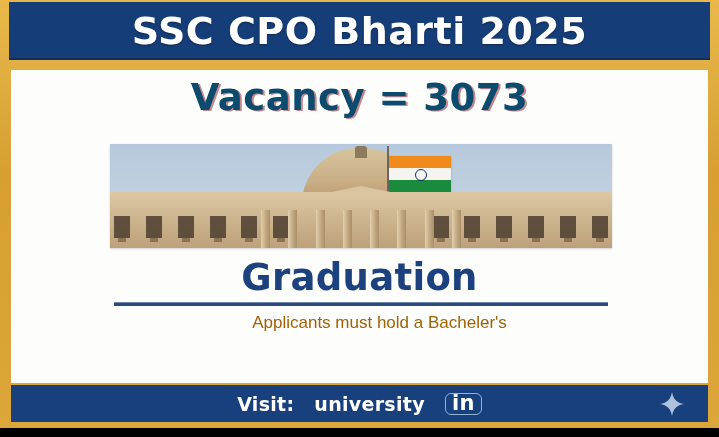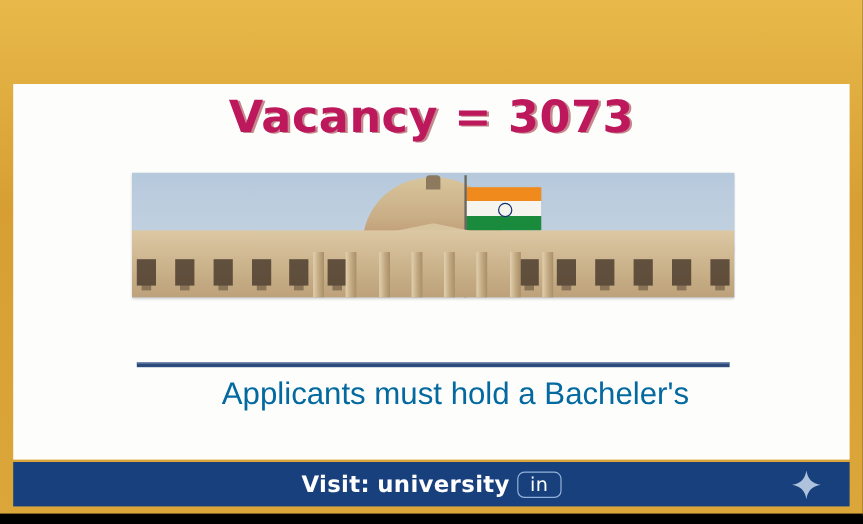--- a/index.html
+++ b/index.html
@@ -68,21 +68,21 @@
     height: 313px;
     background: #fdfdfb;
   }
 
   .vacancy-line {
     margin-top: 8px;
     text-align: center;
     font-family: "DejaVu Sans", sans-serif;
     font-size: 37px;
     font-weight: bold;
-    color: #be185d;
+    color: #0c4a6e;
     letter-spacing: 0.5px;
     text-shadow: 2px 1px 0 rgba(150, 40, 50, 0.55);
     line-height: 1.1;
   }
 
   
   .photo-wrap {
     position: absolute;
     left: 99px;
     top: 74px;
@@ -245,22 +245,22 @@
     height: 3px;
     background: #2c4a7c;
     border-top: 1px solid #6f86ab;
   }
   .sub-text {
     position: absolute;
     left: 0;
     right: 0;
     top: 242px;
     text-align: center;
-    color: #0369a1;
-    font-size: 26px;
+    color: #a16207;
+    font-size: 17px;
     line-height: 1.28;
     font-family: "Liberation Sans", sans-serif;
     font-weight: normal;
     padding-left: 40px;
   }
 
   
   .footer-bar {
     position: absolute;
     left: 11px;
@@ -273,35 +273,35 @@
     justify-content: center;
   }
   .footer-text {
     color: #ffffff;
     font-size: 19px;
     font-weight: bold;
     letter-spacing: 0.3px;
     font-family: "DejaVu Sans", sans-serif;
     display: inline-flex;
     align-items: center;
-    gap: 6px;
+    gap: 20px;
     justify-content: center;
   }
   .in-badge {
     display: inline-flex;
     align-items: center;
     justify-content: center;
     min-width: 27px;
     height: 20px;
     padding: 0 4px;
     border: 1.5px solid #93b2d8;
     border-radius: 6px;
     color: #ffffff;
-    font-size: 16px;
-    font-weight: normal;
+    font-size: 21px;
+    font-weight: bold;
     line-height: 1;
   }
   .sparkle {
     position: absolute;
     right: 24px;
     top: 50%;
     margin-top: -12px;
     width: 24px;
     height: 24px;
   }
@@ -315,20 +315,23 @@
     background: #000000;
   }
 </style>
 </head>
 <body>
 
 <div class="poster">
 
   <div class="gold-frame"></div>
 
+  <div class="header-bar">
+    <div class="header-title">SSC CPO Bharti 2025</div>
+  </div>
 
   <div class="content-card">
 
     <div class="vacancy-line">Vacancy = 3073</div>
 
     <div class="photo-wrap">
       <div class="sky"></div>
 
       <div class="dome-drum"></div>
       <div class="dome">
@@ -367,20 +370,21 @@
           <div class="col"></div>
           <div class="col"></div>
           <div class="col"></div>
           <div class="col"></div>
           <div class="col"></div>
           <div class="col"></div>
         </div>
       </div>
     </div>
 
+    <div class="grad-title">Graduation</div>
 
     <div class="divider"></div>
 
     <div class="sub-text">
       <div>Applicants must hold a Bacheler's</div>
     </div>
   </div>
 
   <div class="footer-bar">
     <div class="footer-text">

